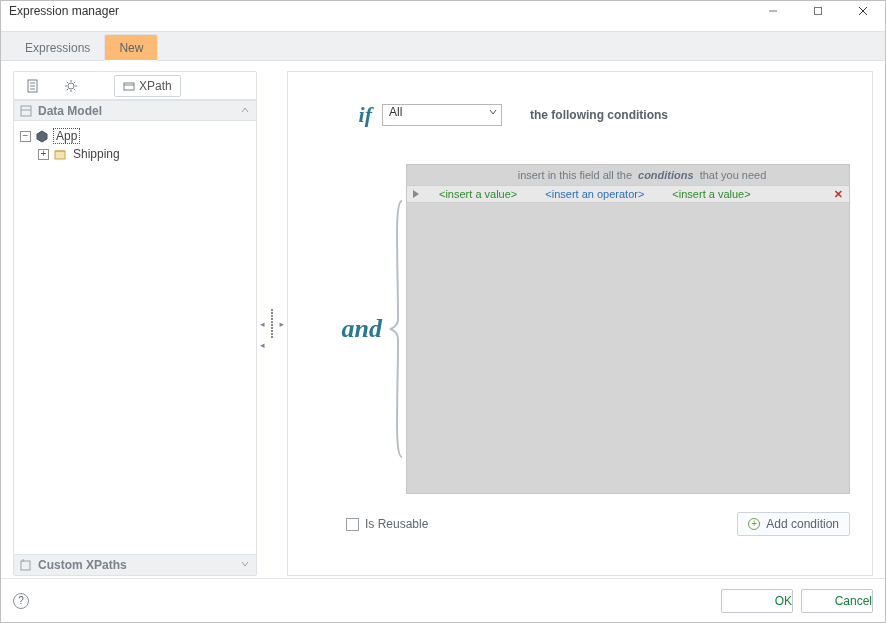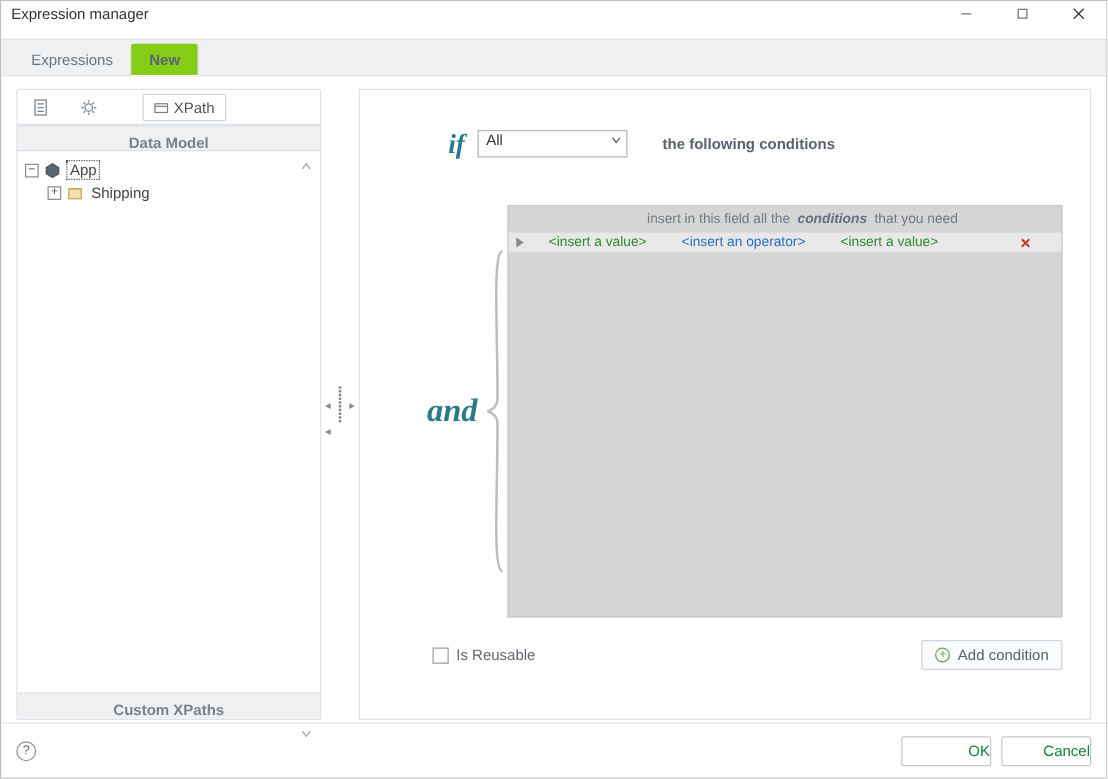--- a/index.html
+++ b/index.html
@@ -4,27 +4,27 @@
 <style>
   * { box-sizing: border-box; margin: 0; padding: 0; }
   html, body { width: 886px; height: 623px; overflow: hidden; font-family: "Segoe UI", Tahoma, sans-serif; font-size: 12px; color: #444; background: #fff; }
   .window { width: 886px; height: 623px; border: 1px solid #bfbfbf; display: flex; flex-direction: column; background: #fff; }
   .titlebar { height: 30px; display: flex; align-items: center; padding: 0 0 11px 8px; background: #fff; }
   .titlebar .title { flex: 1; font-size: 12px; color: #333; }
   .tbtn { width: 45px; height: 30px; display: flex; align-items: center; justify-content: center; color: #555; }
   .svgicon { display: block; }
   .tabbar { height: 30px; background: #eef0f2; border-top: 1px solid #dfe3e7; border-bottom: 1px solid #dfe3e7; display: flex; align-items: flex-end; padding-left: 10px; }
   .tab { padding: 6px 14px 5px; font-size: 12px; color: #6b7580; cursor: pointer; }
-  .tab.active { background: #84cc16; border: 1px solid #dfe3e7; border-bottom: 1px solid #fff; border-radius: 3px 3px 0 0; font-weight: bold; color: #5a6470; margin-bottom: -1px; }
+  .tab.active { background: #fdba74; border: 1px solid #dfe3e7; border-bottom: 1px solid #fff; border-radius: 3px 3px 0 0; font-weight: normal; color: #5a6470; margin-bottom: -1px; }
   .body { flex: 1; display: flex; padding: 10px 12px 2px 12px; gap: 0; }
   .leftpanel { width: 244px; display: flex; flex-direction: column; border: 1px solid #dfe3e7; border-radius: 2px; background: #fff; }
   .lptoolbar { height: 28px; border-bottom: 1px solid #dfe3e7; display: flex; align-items: center; gap: 8px; padding: 0 4px; }
   .lpiconbtn { width: 30px; height: 22px; display: flex; align-items: center; justify-content: center; color: #6a6f75; }
   .xpath-tab { height: 22px; padding: 0 8px; display: flex; align-items: center; gap: 4px; border: 1px solid #cfd5dc; background: #fff; border-radius: 2px; color: #555; }
-  .section-hdr { height: 21px; display: flex; align-items: center; gap: 6px; padding: 0 6px; background: #eef0f2; border-bottom: 1px solid #dfe3e7; border-top: 1px solid #dfe3e7; color: #7a828b; font-weight: bold; flex-direction: column; }
+  .section-hdr { height: 21px; display: flex; align-items: center; gap: 6px; padding: 0 6px; background: #eef0f2; border-bottom: 1px solid #dfe3e7; border-top: 1px solid #dfe3e7; color: #7a828b; font-weight: bold; }
   .section-hdr .chev { margin-left: auto; color: #9aa2aa; }
   .tree { flex: 1; overflow: auto; padding: 6px 4px; }
   .trow { display: flex; align-items: center; height: 18px; gap: 4px; }
   .trow .expander { width: 11px; height: 11px; border: 1px solid #8f8f8f; display: flex; align-items: center; justify-content: center; font-size: 10px; line-height: 1; color: #555; background: #fff; }
   .nodelabel { padding: 0 2px; }
   .nodelabel.sel { border: 1px dotted #555; }
   .splitter { width: 30px; position: relative; display: flex; align-items: center; justify-content: center; }
   .splitter .dots { display: flex; flex-direction: column; gap: 1px; }
   .splitter .dots span { width: 2px; height: 2px; background: #888; }
   .splitter .arrow { position: absolute; color: #888; font-size: 9px; }
@@ -38,21 +38,21 @@
   .dropdown { width: 120px; height: 22px; border: 1px solid #b7b7b7; background: #fff; display: flex; align-items: flex-start; padding: 0 4px 0 6px; font-size: 12px; color: #333; gap: 16px; }
   .dropdown .dd-arrow { margin-left: auto; }
   .follow-text { margin-left: 18px; color: #5a626c; font-weight: bold; }
   .condwrap { display: flex; margin-top: 36px; }
   .andcol { width: 96px; display: flex; align-items: center; justify-content: flex-end; position: relative; }
   .kw-and { font-size: 26px; }
   .brace { margin-left: 6px; }
   .condbox { flex: 1; background: #d5d5d5; border: 1px solid #c8c8c8; height: 330px; display: flex; flex-direction: column; }
   .hintrow { height: 20px; display: flex; align-items: center; justify-content: center; gap: 6px; font-size: 11px; color: #707a84; padding-left: 28px; }
   .hintrow .em { font-style: italic; font-weight: bold; color: #637083; }
-  .condrow { background: #e8e8e8; border-top: 1px solid #cfcfcf; border-bottom: 1px solid #cfcfcf; height: 18px; display: flex; align-items: center; font-size: 11px; padding-right: 24px; }
+  .condrow { background: #e8e8e8; border-top: 1px solid #cfcfcf; border-bottom: 1px solid #cfcfcf; height: 18px; display: flex; align-items: center; font-size: 11px; padding-right: 6px; }
   .condrow .grip { width: 18px; display: flex; align-items: center; justify-content: center; color: #8a8a8a; }
   .ph-green { color: #2e8b2e; }
   .ph-blue { color: #2a6fbf; }
   .condseg { padding: 0 14px; }
   .condrow .del { margin-left: auto; color: #c0392b; font-weight: bold; cursor: pointer; }
   .bottomrow { margin-top: 18px; display: flex; align-items: center; }
   .reusable { display: flex; align-items: center; gap: 6px; color: #5f6770; margin-left: 36px; }
   .reusable .cb { width: 13px; height: 13px; border: 1px solid #9aa0a6; background: #fff; }
   .addcond { margin-left: auto; height: 24px; padding: 0 10px; border: 1px solid #cfd5dc; background: #fafbfc; border-radius: 2px; display: flex; align-items: center; gap: 6px; color: #5a626c; cursor: pointer; }
   .addcond .plus { width: 12px; height: 12px; border-radius: 50%; border: 1px solid #6fa24a; color: #6fa24a; display: flex; align-items: center; justify-content: center; font-size: 10px; line-height: 1; }

